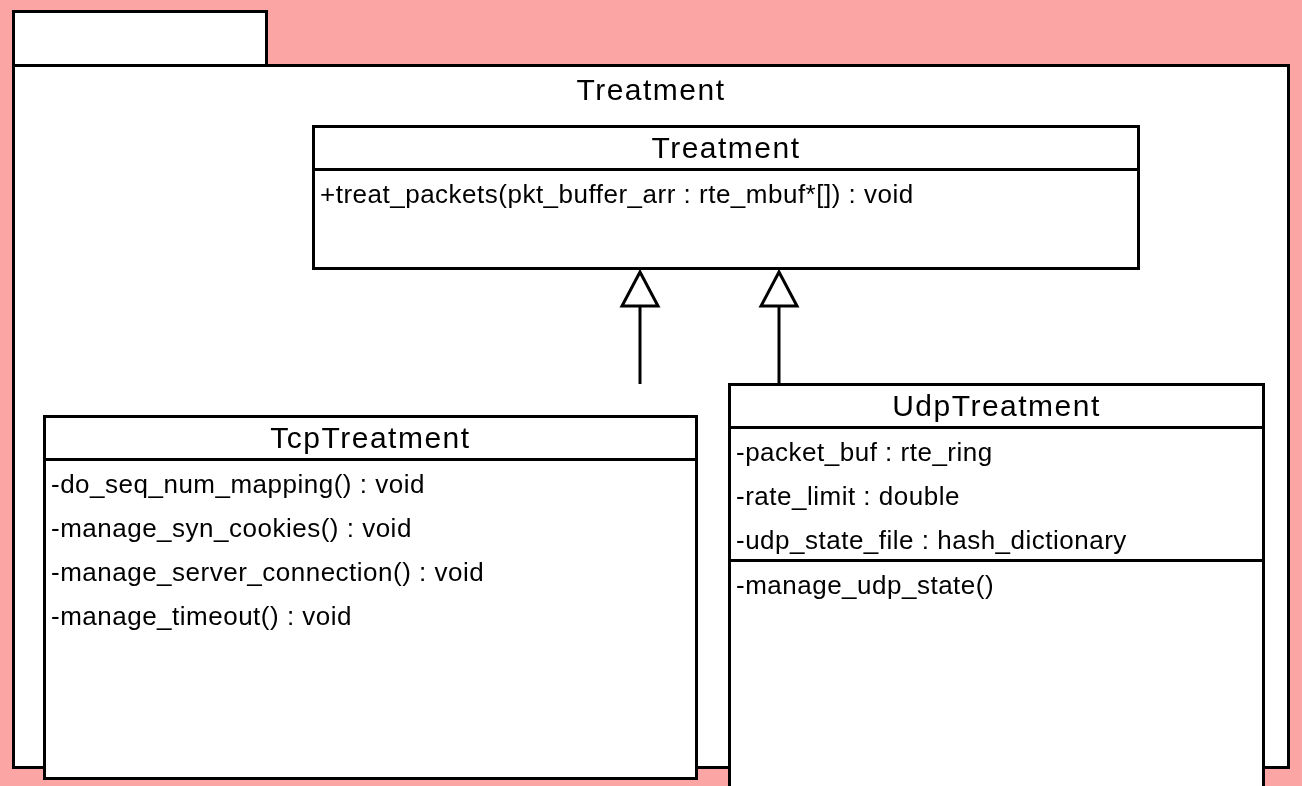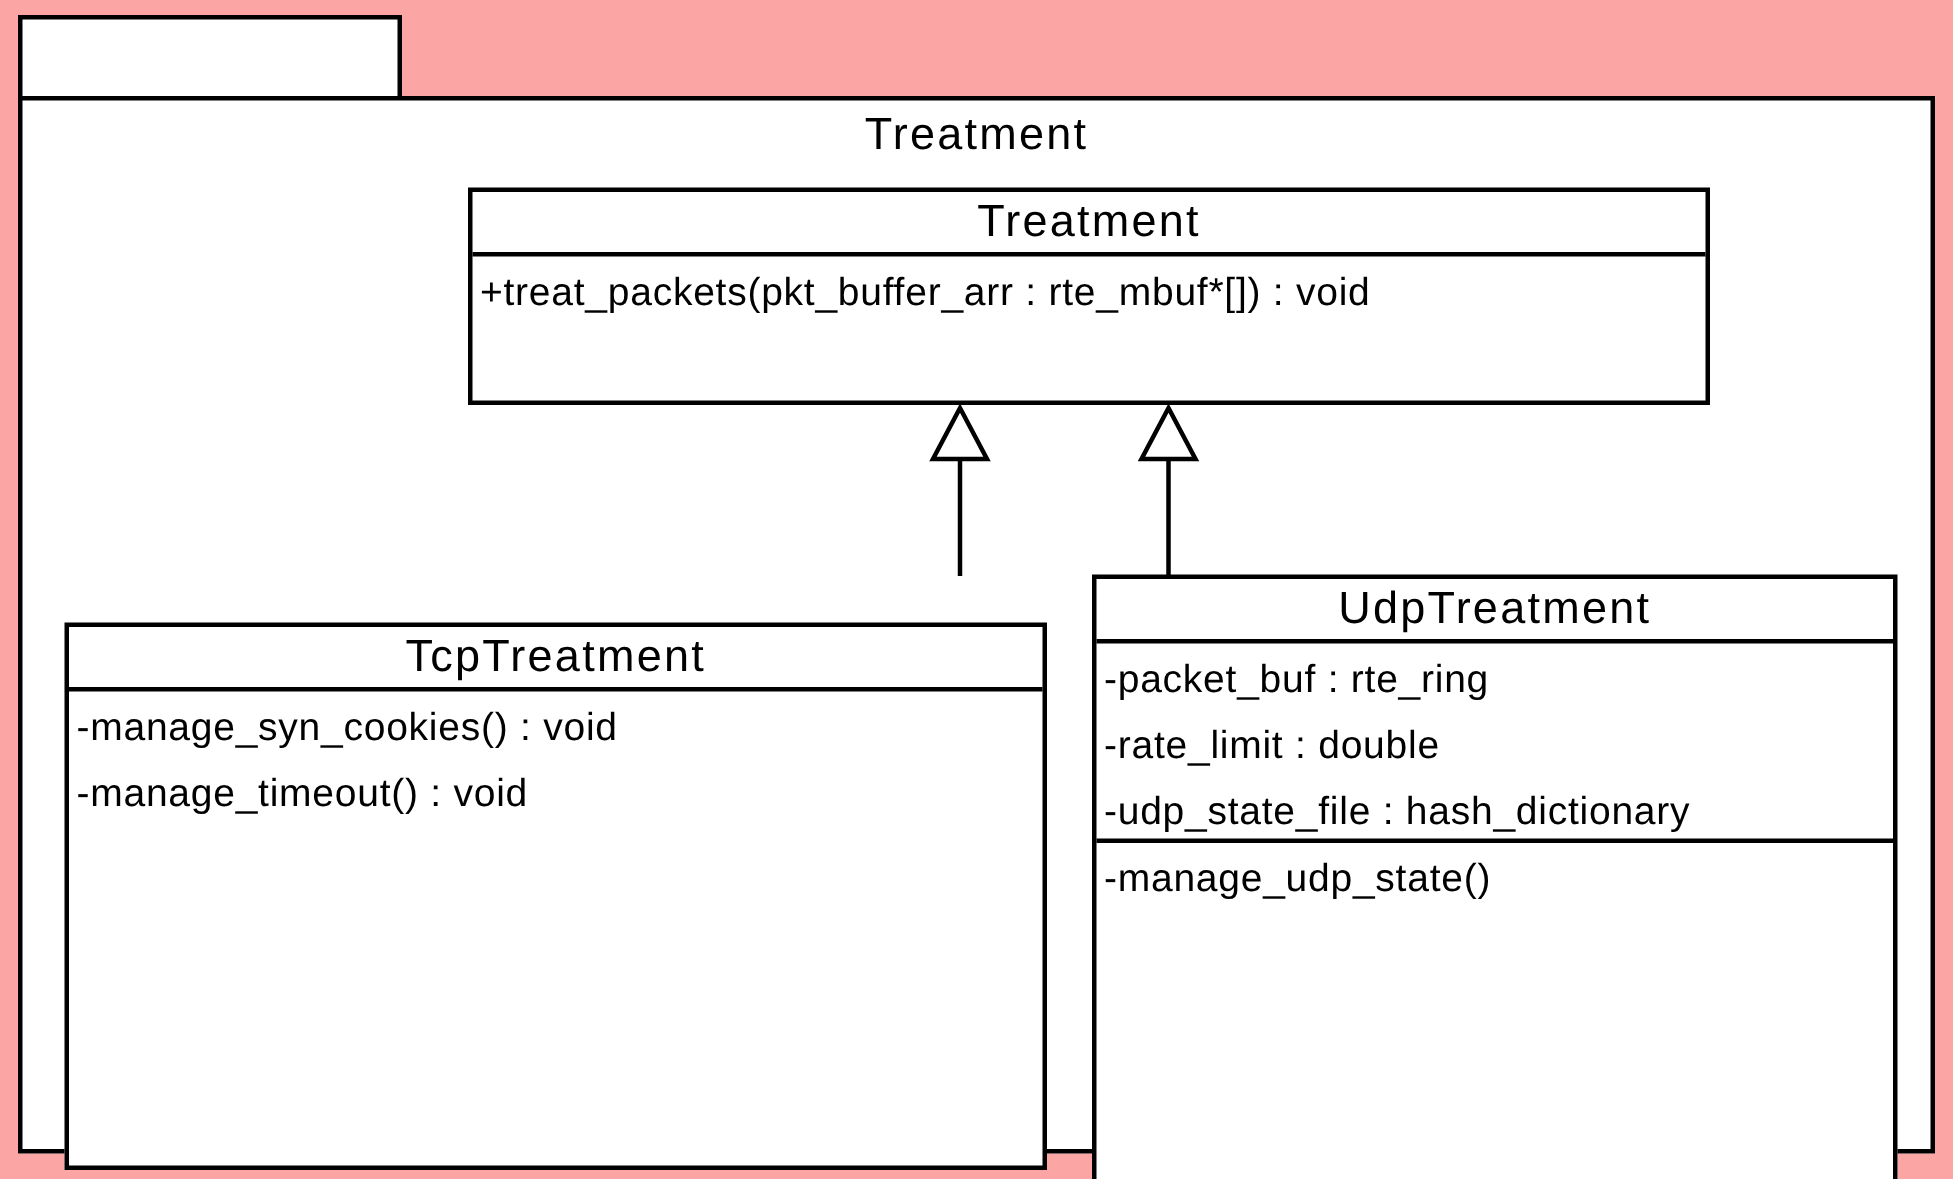--- a/index.html
+++ b/index.html
@@ -92,21 +92,23 @@
   <div class="cls" id="cls-treatment">
     <div class="cls-title">Treatment</div>
     <div class="sec methods">
       <div class="mline">+treat_packets(pkt_buffer_arr : rte_mbuf*[]) : void</div>
     </div>
   </div>
 
   <div class="cls" id="cls-tcp">
     <div class="cls-title">TcpTreatment</div>
     <div class="sec methods">
+      <div class="mline">-do_seq_num_mapping() : void</div>
       <div class="mline">-manage_syn_cookies() : void</div>
+      <div class="mline">-manage_server_connection() : void</div>
       <div class="mline">-manage_timeout() : void</div>
     </div>
   </div>
 
   <div class="cls" id="cls-udp">
     <div class="cls-title">UdpTreatment</div>
     <div class="sec attrs">
       <div class="mline">-packet_buf : rte_ring</div>
       <div class="mline">-rate_limit : double</div>
       <div class="mline">-udp_state_file : hash_dictionary</div>

